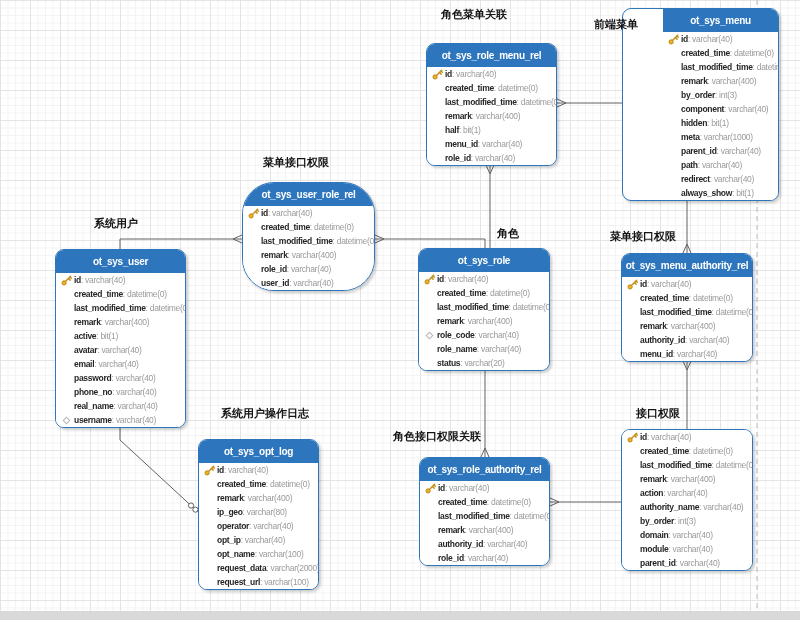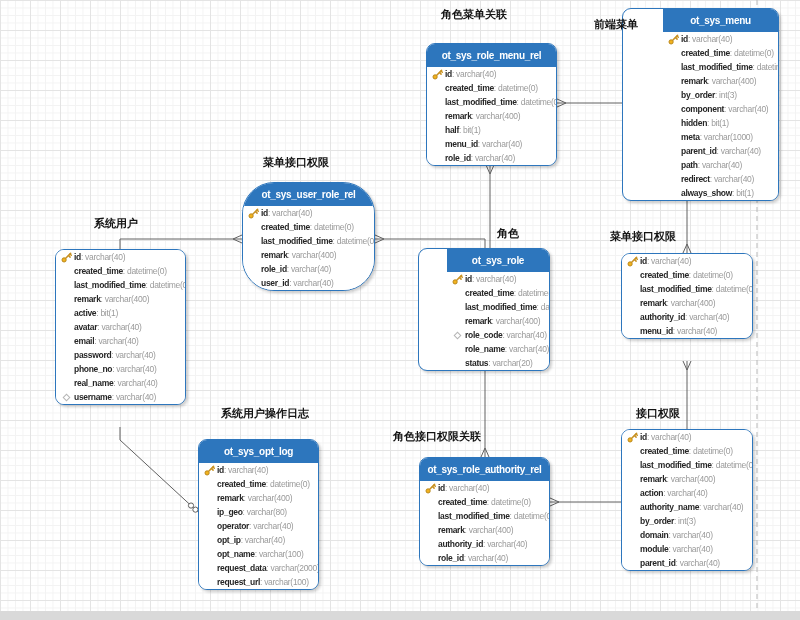--- a/index.html
+++ b/index.html
@@ -97,20 +97,21 @@
 <div class="diagram-label" style="left: 116px; top: 216px;">系统用户</div>
     <div class="diagram-label" style="left: 296px; top: 155px;">菜单接口权限</div>
     <div class="diagram-label" style="left: 474px; top: 7px;">角色菜单关联</div>
     <div class="diagram-label" style="left: 596px; top: 17px; margin-left: 20px;">前端菜单</div>
     <div class="diagram-label" style="left: 508px; top: 226px;">角色</div>
     <div class="diagram-label" style="left: 643px; top: 229px;">菜单接口权限</div>
     <div class="diagram-label" style="left: 658px; top: 406px;">接口权限</div>
     <div class="diagram-label" style="left: 437px; top: 429px;">角色接口权限关联</div>
     <div class="diagram-label" style="left: 265px; top: 406px;">系统用户操作日志</div>
     <div class="er-table" style="left: 55px; top: 249px; width: 131px;">
+      <div class="er-title">ot_sys_user</div>
       <div class="er-row">
         <span class="er-icon">
           <svg width="11" height="11" viewBox="0 0 11 11">
             <circle cx="3.1" cy="7.9" r="2.1" fill="#f2b21d" stroke="#b9881c" stroke-width="1"></circle>
             <g stroke="#c89121" stroke-width="1.5" stroke-linecap="round" fill="none">
               <path d="M4.7 6.3 L9.6 1.4"></path>
               <path d="M7.5 3.5 L9.1 5.1"></path>
               <path d="M9.0 2.0 L10.3 3.3"></path>
             </g>
           </svg>
@@ -327,21 +328,21 @@
         <span class="er-icon"></span>
         <span class="er-fname">redirect</span>
         <span class="er-ftype">varchar(40)</span>
       </div>
       <div class="er-row">
         <span class="er-icon"></span>
         <span class="er-fname">always_show</span>
         <span class="er-ftype">bit(1)</span>
       </div>
     </div>
-    <div class="er-table" style="left: 418px; top: 248px; width: 132px; padding-left: 28px;">
+    <div class="er-table" style="left: 418px; top: 248px; width: 132px;">
       <div class="er-title">ot_sys_role</div>
       <div class="er-row">
         <span class="er-icon">
           <svg width="11" height="11" viewBox="0 0 11 11">
             <circle cx="3.1" cy="7.9" r="2.1" fill="#f2b21d" stroke="#b9881c" stroke-width="1"></circle>
             <g stroke="#c89121" stroke-width="1.5" stroke-linecap="round" fill="none">
               <path d="M4.7 6.3 L9.6 1.4"></path>
               <path d="M7.5 3.5 L9.1 5.1"></path>
               <path d="M9.0 2.0 L10.3 3.3"></path>
             </g>
@@ -379,20 +380,21 @@
         <span class="er-fname">role_name</span>
         <span class="er-ftype">varchar(40)</span>
       </div>
       <div class="er-row">
         <span class="er-icon"></span>
         <span class="er-fname">status</span>
         <span class="er-ftype">varchar(20)</span>
       </div>
     </div>
     <div class="er-table" style="left: 621px; top: 253px; width: 132px;">
+      <div class="er-title">ot_sys_menu_authority_rel</div>
       <div class="er-row">
         <span class="er-icon">
           <svg width="11" height="11" viewBox="0 0 11 11">
             <circle cx="3.1" cy="7.9" r="2.1" fill="#f2b21d" stroke="#b9881c" stroke-width="1"></circle>
             <g stroke="#c89121" stroke-width="1.5" stroke-linecap="round" fill="none">
               <path d="M4.7 6.3 L9.6 1.4"></path>
               <path d="M7.5 3.5 L9.1 5.1"></path>
               <path d="M9.0 2.0 L10.3 3.3"></path>
             </g>
           </svg>

